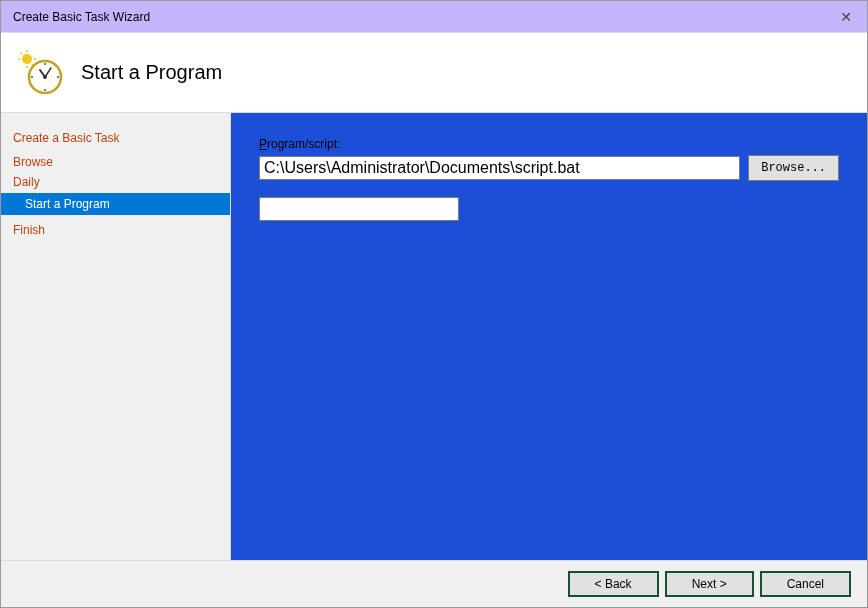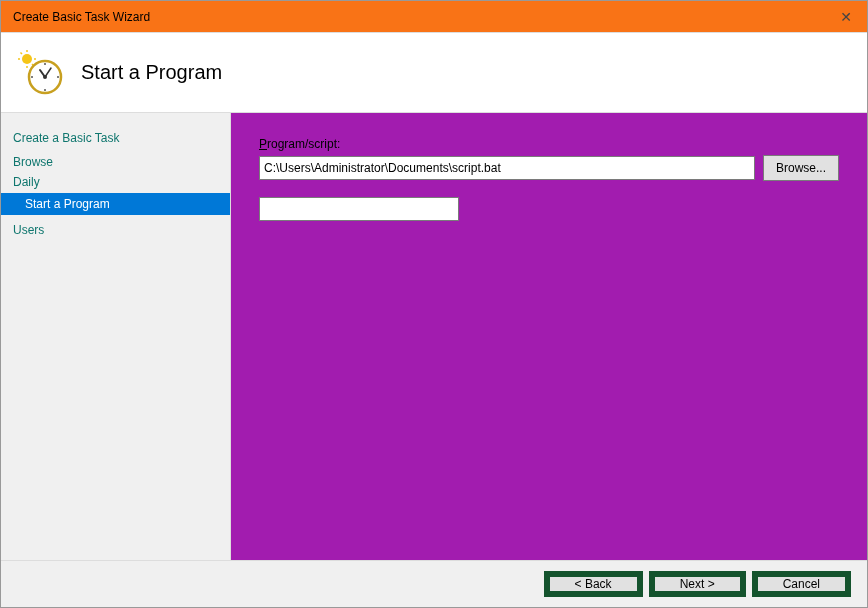--- a/index.html
+++ b/index.html
@@ -17,21 +17,21 @@
     .dialog {
       width: 868px;
       height: 608px;
       background: #f0f0f0;
       border: 1px solid #999;
       display: flex;
       flex-direction: column;
       position: relative;
     }
     .title-bar {
-      background: #f97316;
+      background: #c4b5fd;
       padding: 8px 12px;
       display: flex;
       justify-content: space-between;
       align-items: center;
       border-bottom: 1px solid #ddd;
       height: 32px;
     }
     .title-bar-text {
       font-size: 12px;
       color: #000;
@@ -75,40 +75,40 @@
     .sidebar {
       width: 230px;
       background: #f0f0f0;
       padding: 10px 0;
       border-right: 1px solid #ddd;
       flex-shrink: 0;
     }
     .sidebar-item {
       padding: 4px 12px;
       cursor: pointer;
-      color: #0f766e;
+      color: #c2410c;
       font-size: 12px;
     }
     .sidebar-item.section-header {
       font-weight: normal;
       cursor: default;
       padding-top: 8px;
       padding-bottom: 2px;
     }
     .sidebar-item.indented {
     }
     .sidebar-item.active {
       background: #0078d7;
       color: #fff;
       padding: 4px 12px 4px 24px;
     }
     .main-panel {
       flex: 1;
       padding: 24px 28px;
-      background: #a21caf;
+      background: #1d4ed8;
       display: flex;
       flex-direction: column;
     }
     .form-row {
       margin-bottom: 16px;
     }
     .form-label {
       display: block;
       margin-bottom: 4px;
       font-size: 12px;
@@ -117,56 +117,56 @@
     .input-row {
       display: flex;
       align-items: center;
       gap: 8px;
     }
     .text-input {
       height: 24px;
       border: 1px solid #7a7a7a;
       background: #fff;
       padding: 2px 4px;
-      font-size: 12px;
+      font-size: 16px;
       font-family: 'Segoe UI', sans-serif;
       flex: 1;
     }
     .input-only {
       width: 200px;
       height: 24px;
       border: 1px solid #7a7a7a;
       background: #fff;
       padding: 2px 4px;
       font-size: 12px;
       font-family: 'Segoe UI', sans-serif;
     }
     .browse-btn {
       height: 26px;
       padding: 0 12px;
       background: #e1e1e1;
       border: 1px solid #7a7a7a;
       cursor: pointer;
       font-size: 12px;
-      font-family: Liberation Sans, sans-serif;
+      font-family: Liberation Mono, monospace;
       white-space: nowrap;
     }
     .footer {
       padding: 10px 16px;
       border-top: 1px solid #ddd;
       display: flex;
       justify-content: flex-end;
       gap: 6px;
       background: #f0f0f0;
     }
     .footer-btn {
       height: 26px;
       padding: 0 25px;
       background: #e1e1e1;
-      border: 6px solid #14532d;
+      border: 2px solid #14532d;
       cursor: pointer;
       font-size: 12px;
       font-family: 'Segoe UI', sans-serif;
       min-width: 75px;
     }
   </style>
 </head>
 <body>
 
 <div class="dialog">
@@ -215,21 +215,21 @@
       <div class="sidebar-item section-header">
         <span>Browse</span>
       </div>
       <div class="sidebar-item indented">
         <span>Daily</span>
       </div>
       <div class="sidebar-item active">
         <span>Start a Program</span>
       </div>
       <div class="sidebar-item section-header">
-        <span>Users</span>
+        <span>Finish</span>
       </div>
     </div>
 
     <div class="main-panel">
 
       <div class="form-row">
         <label class="form-label">
           <span><u>P</u>rogram/script:</span>
         </label>
         <div class="input-row">

